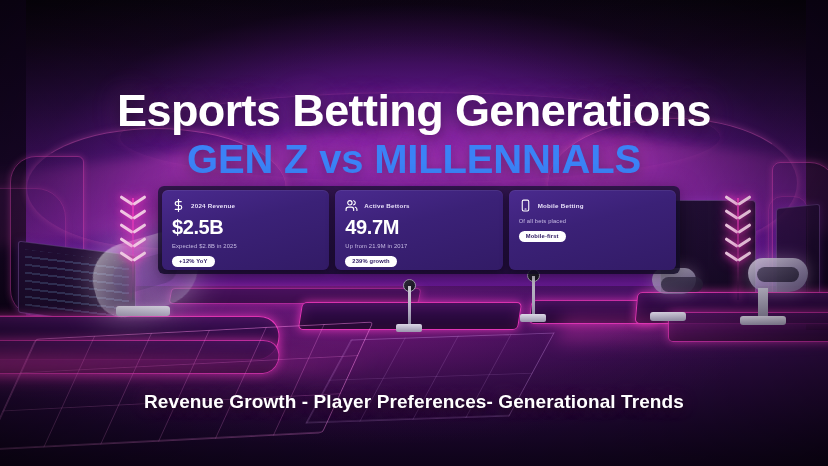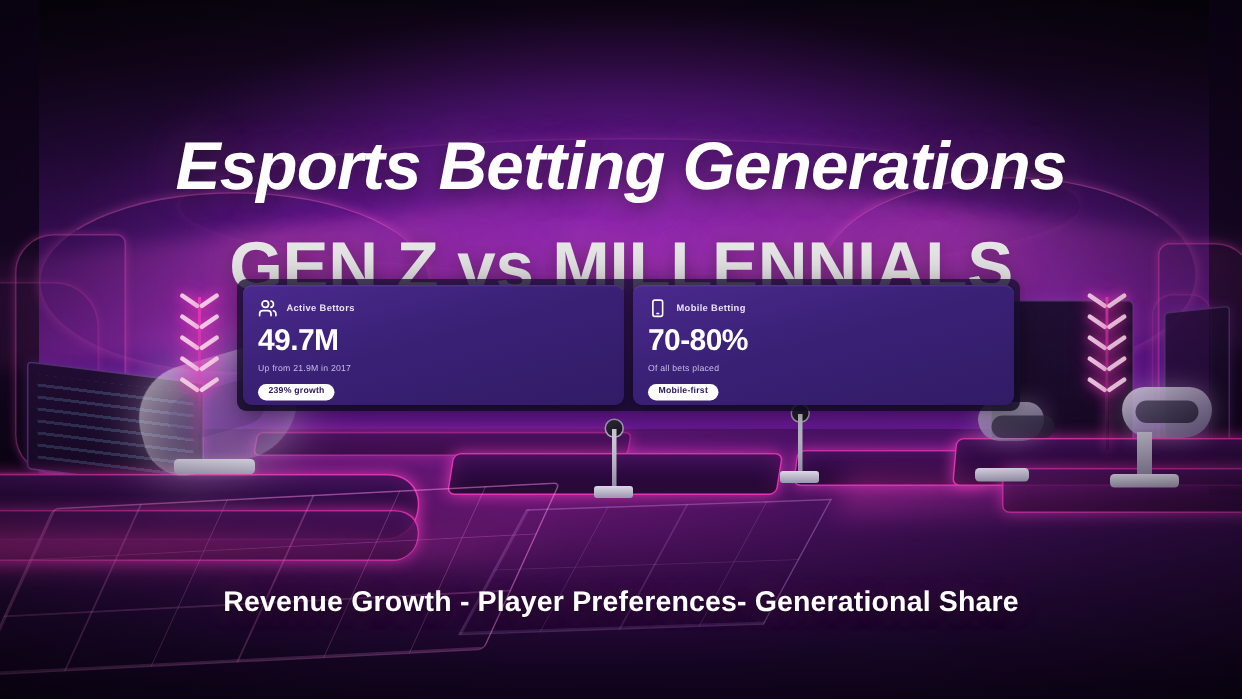--- a/index.html
+++ b/index.html
@@ -180,26 +180,25 @@
   }
   .chev:before { left:-1px; transform:rotate(34deg); }
   .chev:after  { right:-1px; transform:rotate(-34deg); }
 
   
   .title-wrap { position:absolute; left:0; top:88px; width:828px; text-align:center; }
   .title {
     font-size:45px; font-weight:bold; letter-spacing:-0.6px; color:#ffffff;
     text-shadow:0 3px 16px rgba(0,0,0,0.55), 0 0 28px rgba(255,130,240,0.25);
     line-height:1.04;
-    font-style:italic;
   }
   .subtitle {
-    margin-top:19px;
-    font-size:46px; font-weight:bold; letter-spacing:-0.2px;
-    color:#e5e5e5;
+    margin-top:4px;
+    font-size:40px; font-weight:bold; letter-spacing:-0.2px;
+    color:#3b82f6;
     text-shadow:0 2px 14px rgba(0,0,0,0.45), 0 0 22px rgba(255,110,210,0.45);
     line-height:1.04;
   }
 
   .tagline {
     position:absolute; left:0; top:391px; width:828px; text-align:center;
     font-size:19px; font-weight:bold; color:#ffffff; letter-spacing:0.1px;
     text-shadow:0 2px 10px rgba(0,0,0,0.75), 0 0 18px rgba(255,120,230,0.3);
   }
 
@@ -323,20 +322,34 @@
 
   <div class="bg-vignette"></div>
 
   <div class="title-wrap">
     <div class="title">Esports Betting Generations</div>
     <div class="subtitle">GEN Z vs MILLENNIALS</div>
   </div>
 
   <div class="panel">
 
+    <div class="card">
+      <div class="card-head">
+        <span class="card-ico">
+          <svg viewBox="0 0 24 24" fill="none" stroke="currentColor" stroke-width="2.2" stroke-linecap="round">
+            <line x1="12" y1="1" x2="12" y2="23"></line>
+            <path d="M17 5H9.5a3.5 3.5 0 0 0 0 7h5a3.5 3.5 0 0 1 0 7H6"></path>
+          </svg>
+        </span>
+        <span class="card-label">2024 Revenue</span>
+      </div>
+      <div class="card-value">$2.5B</div>
+      <div class="card-sub">Expected $2.8B in 2025</div>
+      <div class="card-badge">+12% YoY</div>
+    </div>
 
     <div class="card">
       <div class="card-head">
         <span class="card-ico">
           <svg viewBox="0 0 24 24" fill="none" stroke="currentColor" stroke-width="2.1" stroke-linecap="round" stroke-linejoin="round">
             <path d="M16 21v-2a4 4 0 0 0-4-4H6a4 4 0 0 0-4 4v2"></path>
             <circle cx="9" cy="7" r="4"></circle>
             <path d="M22 21v-2a4 4 0 0 0-3-3.87"></path>
             <path d="M16 3.13a4 4 0 0 1 0 7.75"></path>
           </svg>
@@ -352,22 +365,21 @@
     <div class="card">
       <div class="card-head">
         <span class="card-ico">
           <svg viewBox="0 0 24 24" fill="none" stroke="currentColor" stroke-width="2" stroke-linecap="round" stroke-linejoin="round">
             <rect x="6" y="2" width="12" height="20" rx="2.5"></rect>
             <line x1="11" y1="18.5" x2="13" y2="18.5"></line>
           </svg>
         </span>
         <span class="card-label">Mobile Betting</span>
       </div>
-      <div class="card-value">70-80%</div>
       <div class="card-sub">Of all bets placed</div>
       <div class="card-badge">Mobile-first</div>
     </div>
 
   </div>
 
-  <div class="tagline">Revenue Growth - Player Preferences- Generational Share</div>
+  <div class="tagline">Revenue Growth - Player Preferences- Generational Trends</div>
 
 </div>
 
 </body></html>

